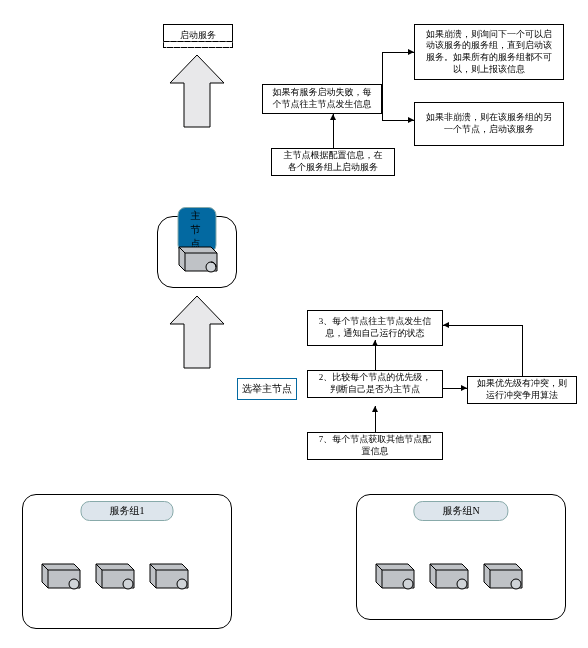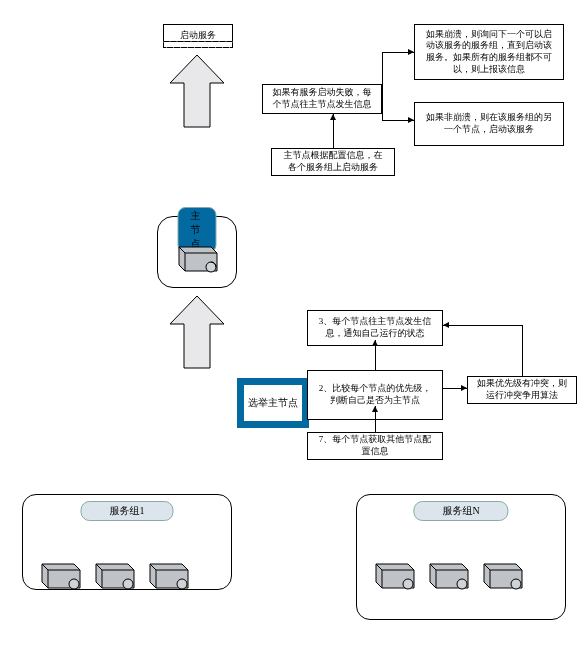--- a/index.html
+++ b/index.html
@@ -12,21 +12,21 @@
 .big-arrow svg{width:100%;height:100%}
 .group-panel{position:absolute;border:1px solid #000;border-radius:14px;background:#fff}
 .group-title{position:absolute;top:6px;left:50%;transform:translateX(-50%);background:#dde5ec;border:1px solid #8aa;border-radius:9px;padding:2px 28px;font-size:10px}
 .server{position:absolute;width:46px;height:38px}
 .line{position:absolute;background:#000}
 .arrow-r{position:absolute;width:0;height:0;border-top:3px solid transparent;border-bottom:3px solid transparent;border-left:6px solid #000}
 .arrow-l{position:absolute;width:0;height:0;border-top:3px solid transparent;border-bottom:3px solid transparent;border-right:6px solid #000}
 .arrow-u{position:absolute;width:0;height:0;border-left:3px solid transparent;border-right:3px solid transparent;border-bottom:6px solid #000}
 .master-panel{position:absolute;border:1px solid #000;border-radius:16px;background:#fff;width:80px;height:72px;left:157px;top:216px}
 .master-title{position:absolute;top:-10px;left:50%;transform:translateX(-50%);background:#0369a1;border:1px solid #8aa;border-radius:8px;padding:1px 12px;font-size:10px}
-.elect-label{position:absolute;border:7px solid #0369a1;background:#fff;padding:11px 4px;font-size:10px}
+.elect-label{position:absolute;border:1px solid #0369a1;background:#fff;padding:3px 4px;font-size:10px}
 </style>
 </head>
 <body>
 
 <div class="banner" style="left:163px;top:24px;width:70px;height:24px">
   <div class="banner-text">启动服务</div>
 </div>
 
 <div class="big-arrow" style="left:164px;top:53px">
   <svg viewBox="0 0 66 78">
@@ -63,35 +63,35 @@
 
 <div class="big-arrow" style="left:164px;top:294px">
   <svg viewBox="0 0 66 78">
       <path d="M33 2 L60 30 L46 30 L46 74 L20 74 L20 30 L6 30 Z" fill="#e8e8ea" stroke="#000" stroke-width="1"></path>
     </svg>
 </div>
 
 <div class="elect-label" style="left:237px;top:378px">选举主节点</div>
 
 <div class="box" style="left:307px;top:310px;width:136px;height:36px">3、每个节点往主节点发生信息，通知自己运行的状态</div>
-<div class="box" style="left:307px;top:370px;width:136px;height:50px">2、比较每个节点的优先级，判断自己是否为主节点</div>
+<div class="box" style="left:307px;top:370px;width:136px;height:28px">2、比较每个节点的优先级，判断自己是否为主节点</div>
 <div class="box" style="left:307px;top:432px;width:136px;height:28px">7、每个节点获取其他节点配置信息</div>
 <div class="box" style="left:467px;top:376px;width:110px;height:28px">如果优先级有冲突，则运行冲突争用算法</div>
 
 <div class="line" style="left:375px;top:406px;width:1px;height:26px"></div>
 <div class="arrow-u" style="left:372px;top:406px"></div>
 <div class="line" style="left:375px;top:340px;width:1px;height:30px"></div>
 <div class="arrow-u" style="left:372px;top:340px"></div>
 <div class="line" style="left:443px;top:388px;width:24px;height:1px"></div>
 <div class="arrow-r" style="left:461px;top:385px"></div>
 <div class="line" style="left:522px;top:325px;width:1px;height:51px"></div>
 <div class="line" style="left:443px;top:325px;width:80px;height:1px"></div>
 <div class="arrow-l" style="left:443px;top:322px"></div>
 
-<div class="group-panel" style="left:22px;top:494px;width:210px;height:96px">
+<div class="group-panel" style="left:22px;top:494px;width:210px;height:135px">
   <div class="group-title">服务组1</div>
 </div>
 <div class="server" style="left:38px;top:554px"><svg viewBox="0 0 46 38">
       <path d="M4 10 L36 10 L42 16 L42 34 L10 34 L4 28 Z" fill="#bfc2c6" stroke="#000"></path>
       <path d="M4 10 L10 16 L42 16" fill="none" stroke="#000"></path>
       <path d="M10 16 L10 34" stroke="#000"></path>
       <circle cx="36" cy="30" r="5" fill="#d0d4d8" stroke="#000"></circle>
     </svg></div>
 <div class="server" style="left:92px;top:554px"><svg viewBox="0 0 46 38">
       <path d="M4 10 L36 10 L42 16 L42 34 L10 34 L4 28 Z" fill="#bfc2c6" stroke="#000"></path>

